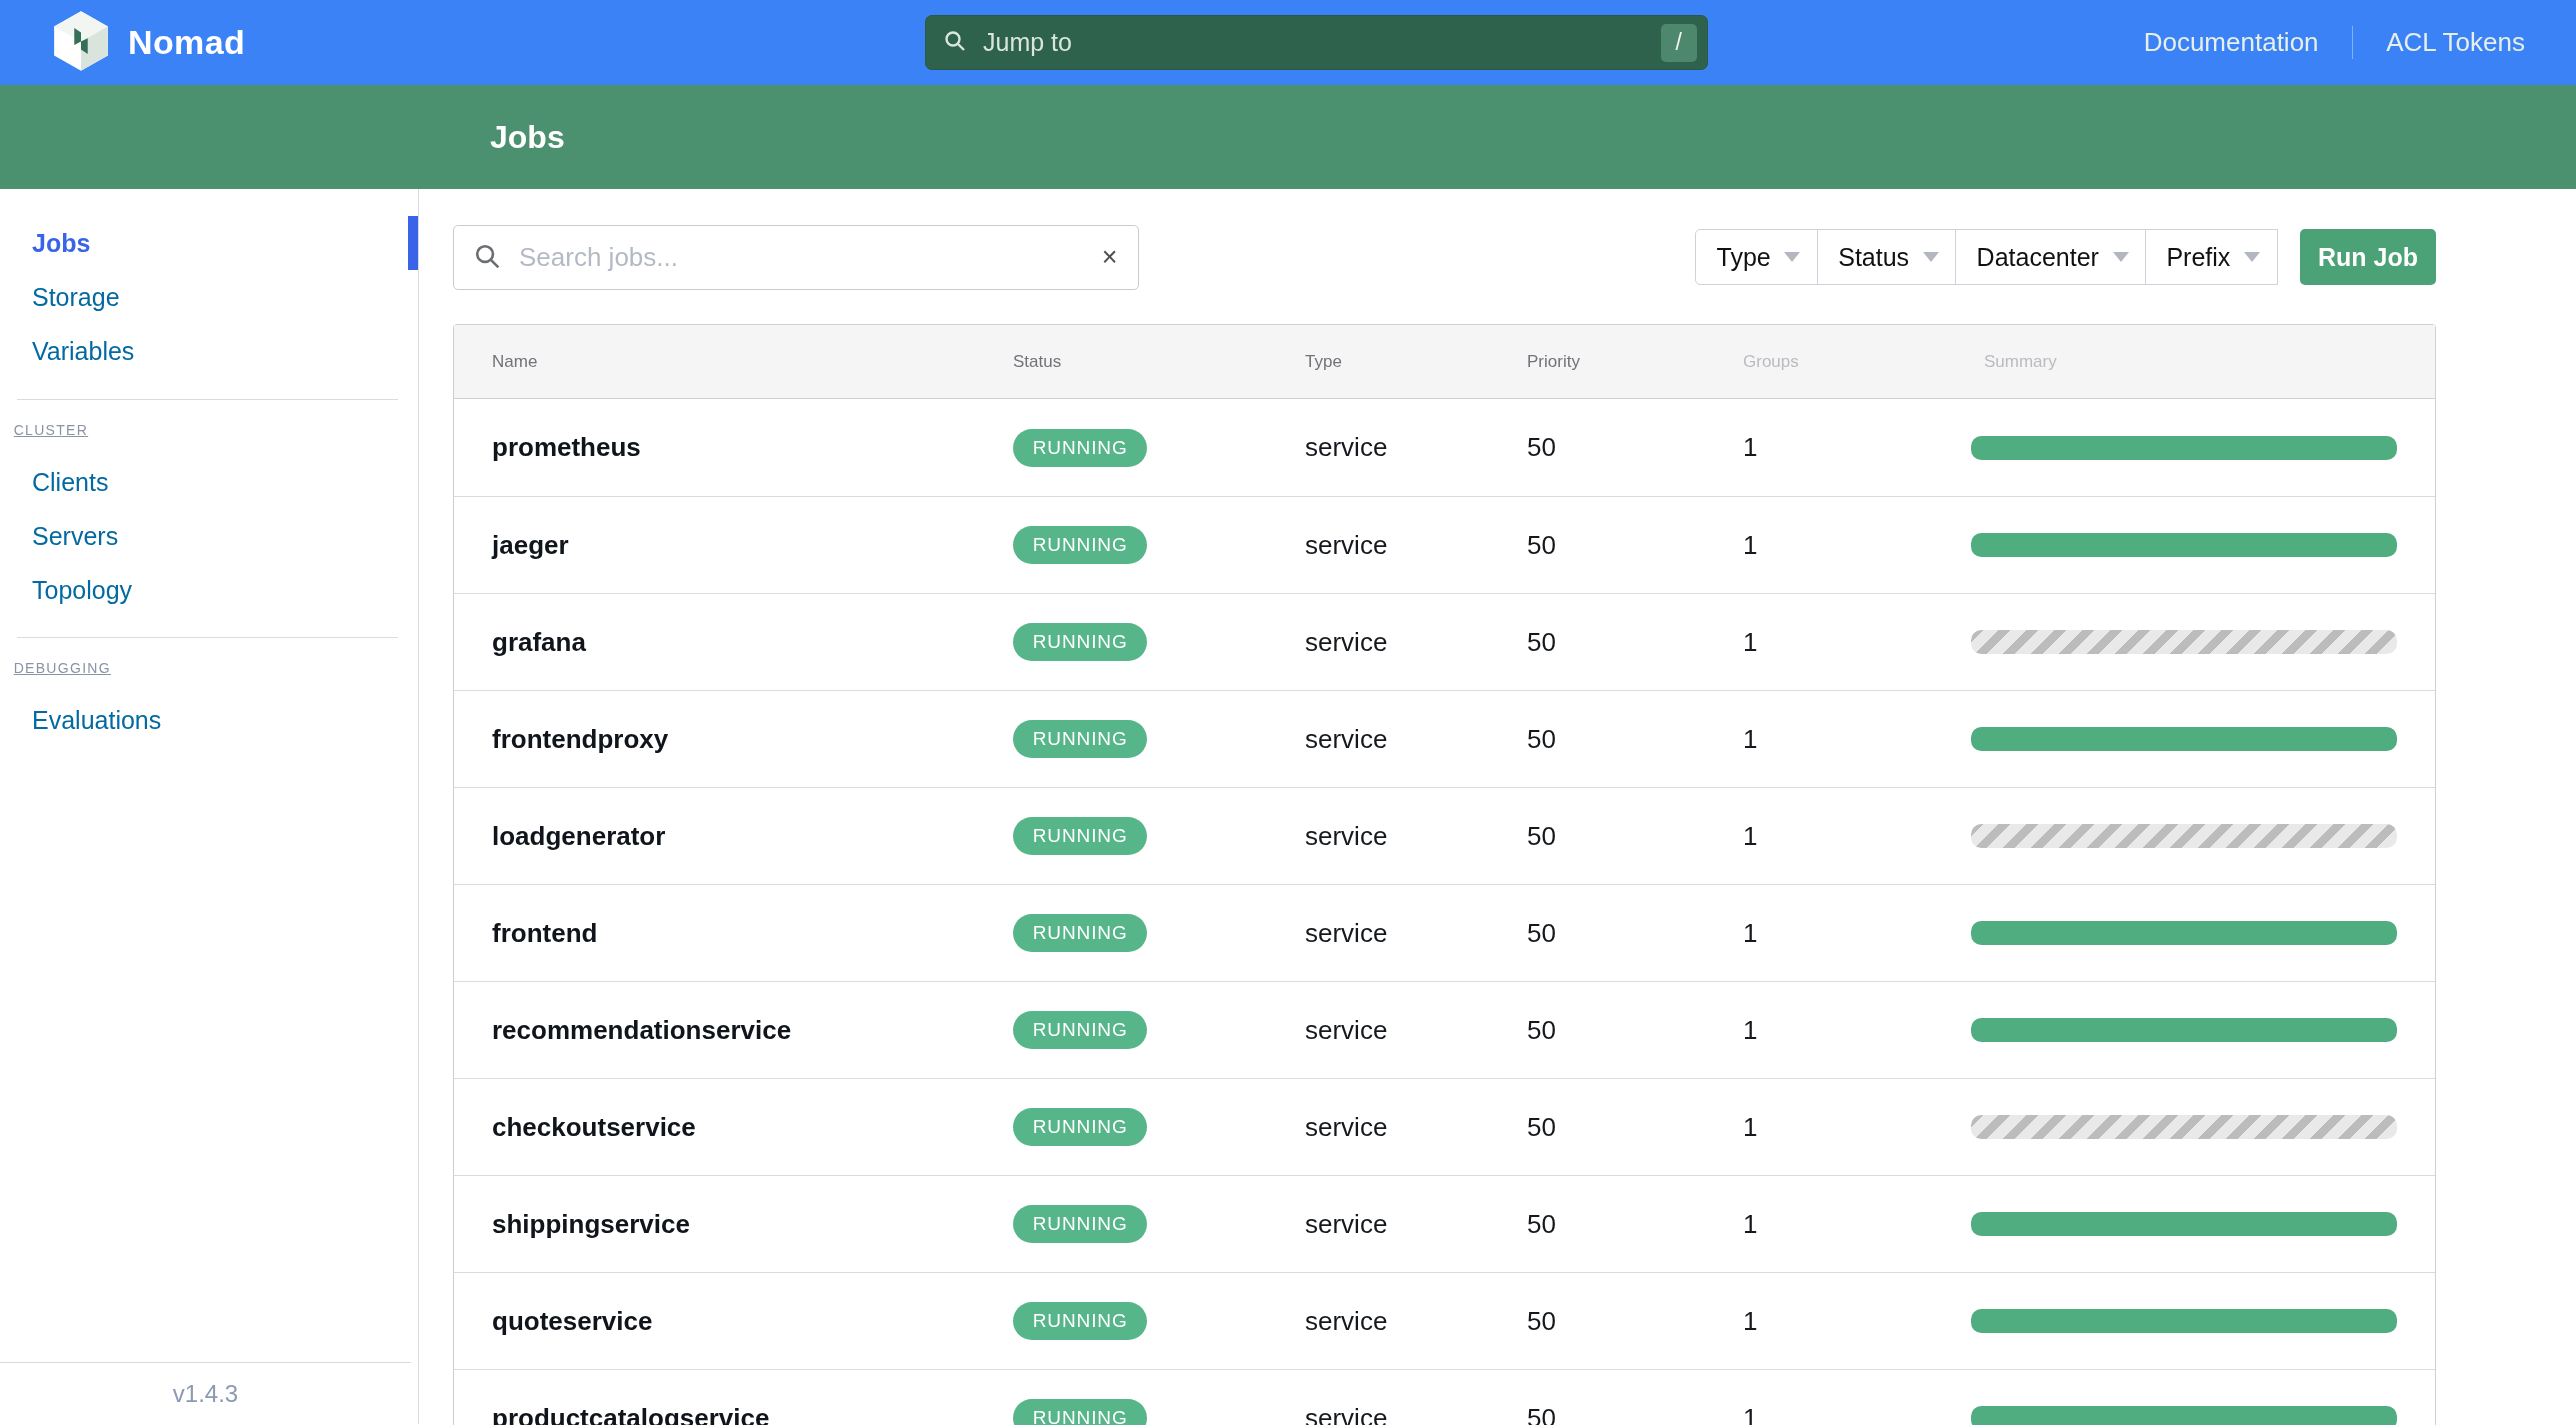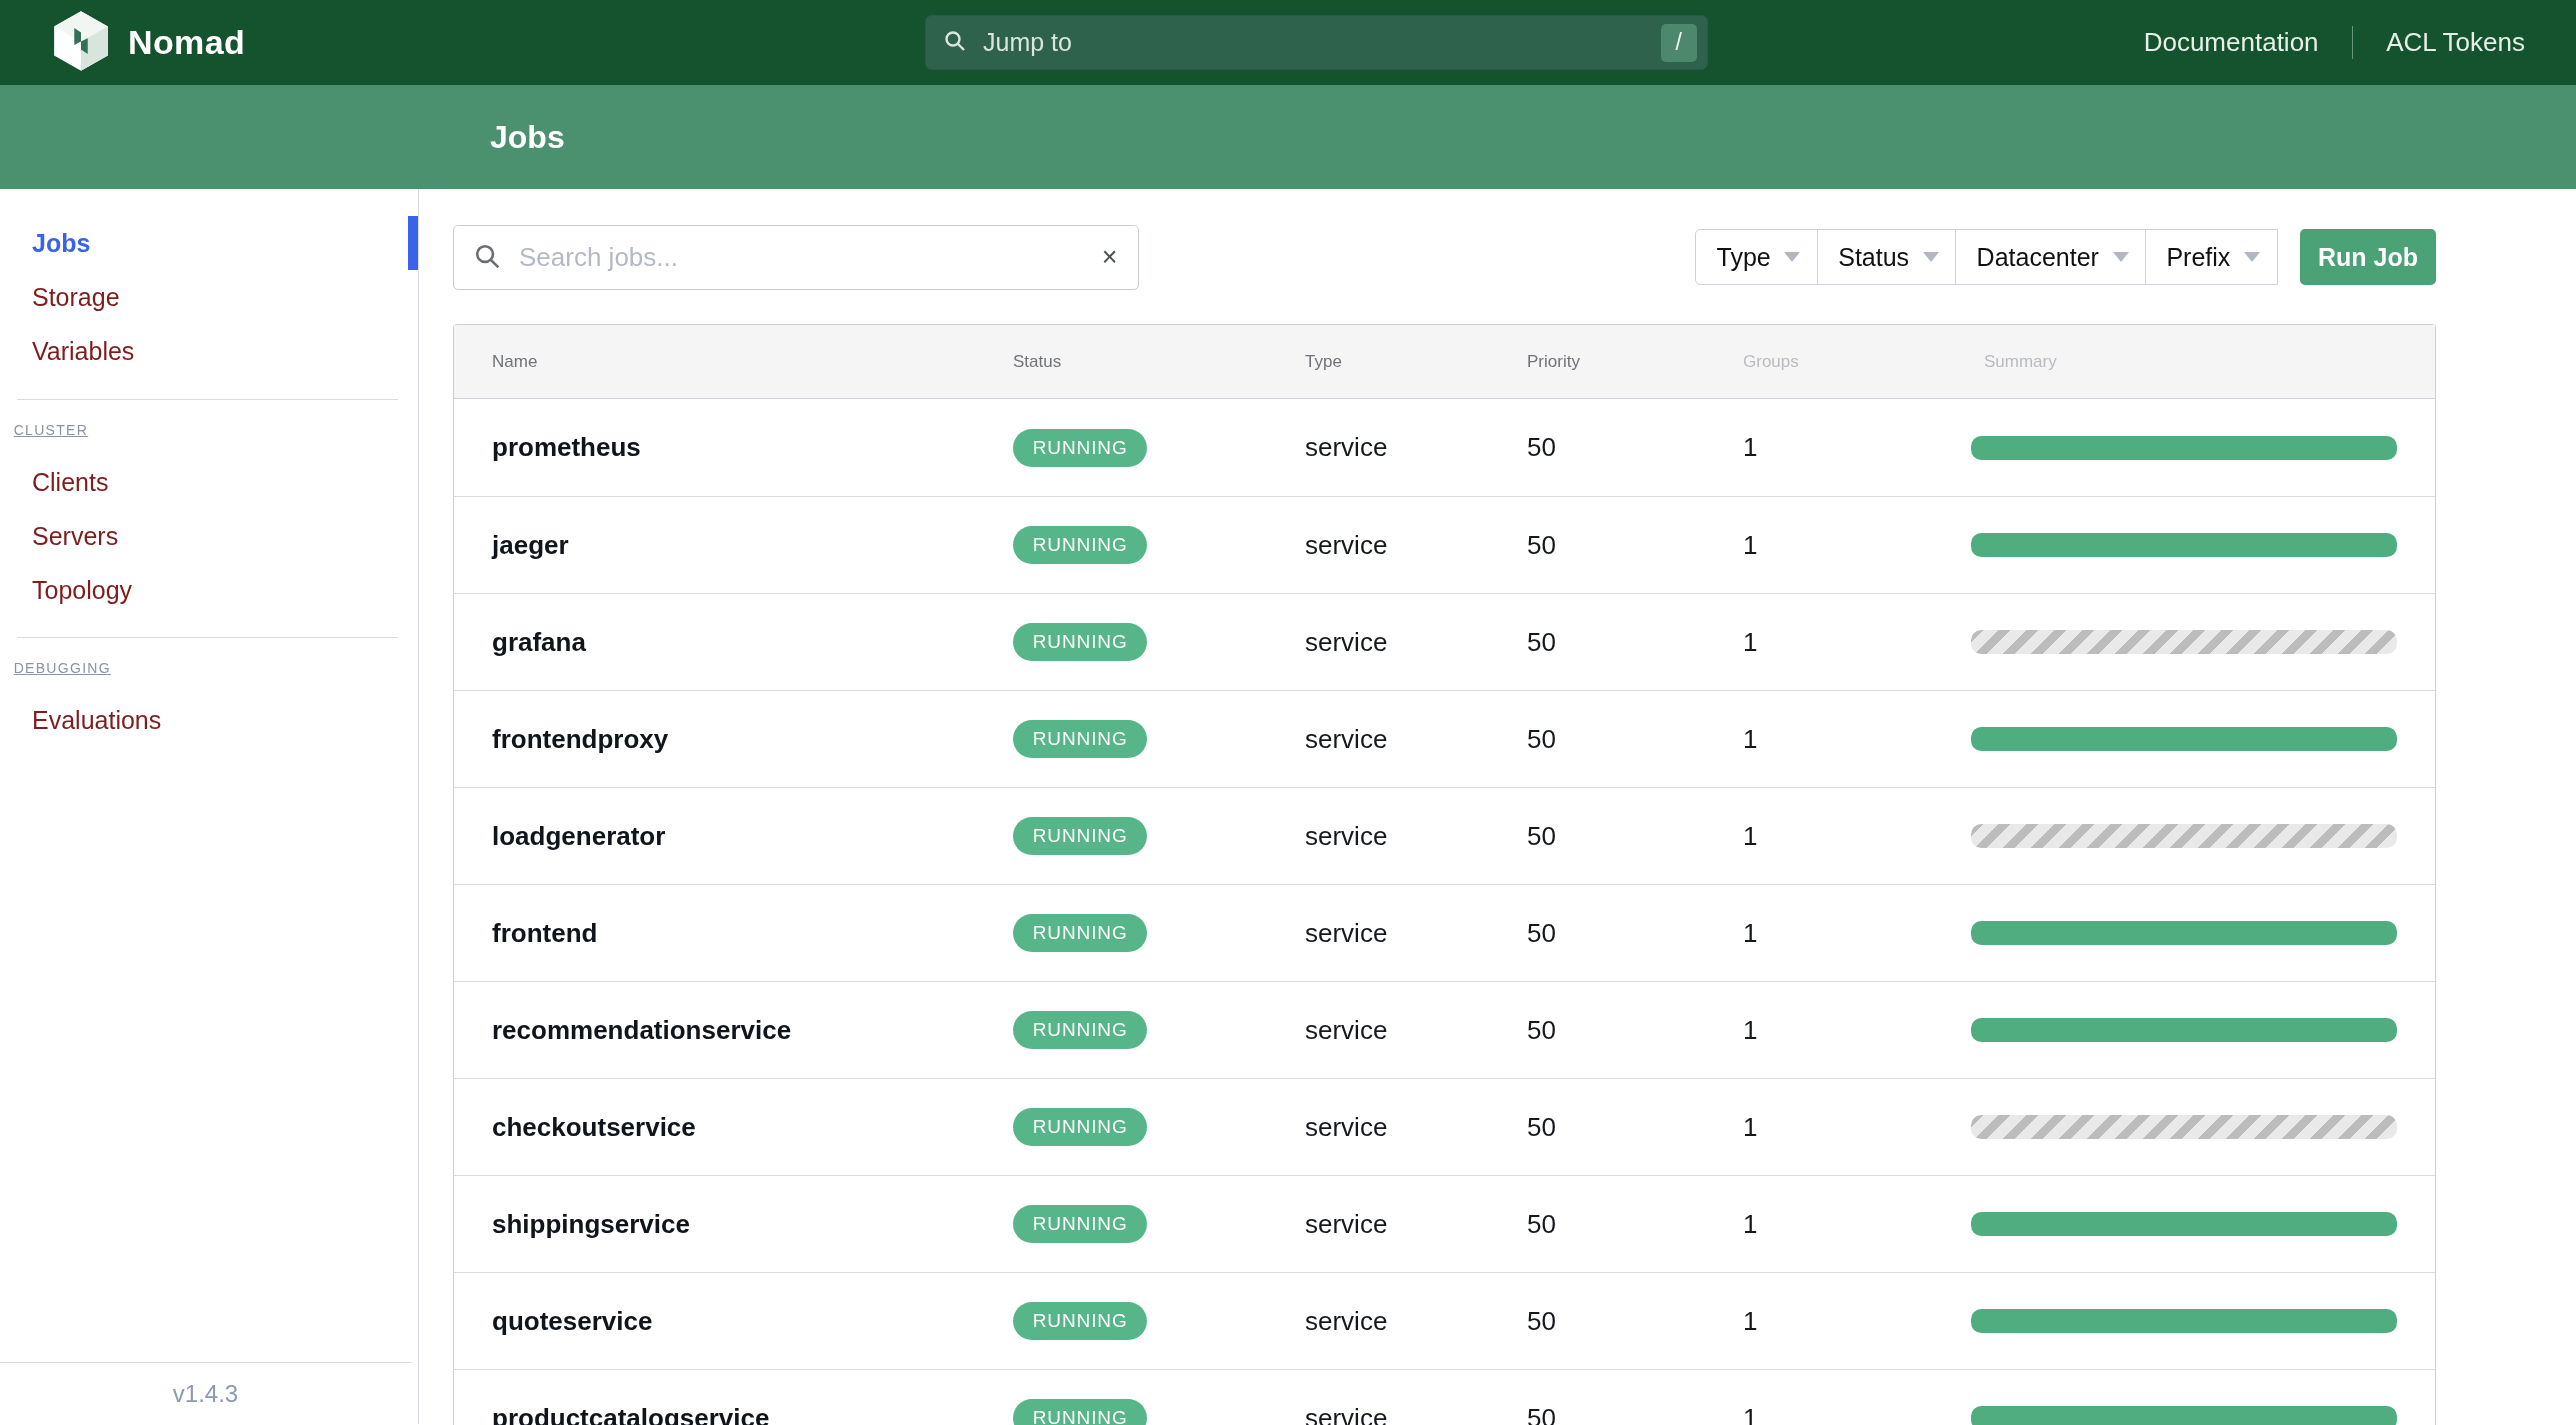--- a/index.html
+++ b/index.html
@@ -1,20 +1,20 @@
 <!DOCTYPE html>
 <html style="font-size:13.7px"><head>
 <meta charset="utf-8">
 <style>
   * { margin:0; padding:0; box-sizing:border-box; }
   html,body { width:2576px; height:1425px; overflow:hidden; background:#fff;
               font-family:"Liberation Sans", sans-serif; }
 
   
-  .navbar { position:relative; height:85px; background:#14532d; display:flex; align-items:center; }
+  .navbar { position:relative; height:85px; background:#3b82f6; display:flex; align-items:center; }
   .brand { display:flex; align-items:center; gap:19px; padding-left:53px; cursor:pointer; }
   .brand-name { color:#fff; font-size:34px; font-weight:700; letter-spacing:0.4px; }
   .jumpto { position:absolute; left:925px; top:15.4px; width:783px; height:55px;
             background:#2e624c; border:1.7px solid #2a5a46; border-radius:6.8px;
             display:flex; align-items:center; padding:0 10.3px 0 17px; cursor:text; }
   .jumpto-text { color:#d9e6de; font-size:25px; margin-left:16px; flex:1; }
   .jumpto-key { width:36px; height:38px; background:#4d876c; border-radius:5.1px; color:#eef5f0;
                 font-size:23px; display:flex; align-items:center; justify-content:center; }
   .nav-links { margin-left:auto; display:flex; align-items:center; gap:33px; padding-right:51px; }
   .nav-link { color:#e7efe9; font-size:26px; cursor:pointer; }
@@ -22,21 +22,21 @@
 
   
   .subheader { height:104px; background:#4b9170; display:flex; align-items:center; }
   .subheader-title { color:#fff; font-size:32px; font-weight:700; margin-left:490px; }
 
   
   .page { display:flex; height:1235px; }
   .sidebar { position:relative; width:419px; flex:0 0 419px; background:#fff;
              border-right:1.7px solid #d9dce1; padding-top:27px; }
   .side-item { position:relative; height:54px; line-height:54px; padding-left:32px;
-               font-size:25px; color:#7f1d1d; cursor:pointer; }
+               font-size:25px; color:#0369a1; cursor:pointer; }
   .side-item.active { color:#3a63e8; font-weight:700; }
   .active-bar { position:absolute; right:0; top:0; width:10.3px; height:54px; background:#3a63e8; }
   .side-divider { height:0; border-top:1.7px solid #d9dde3; margin:20.5px 20.5px 22px 17px; }
   .side-section { padding-left:13.7px; font-size:14px; letter-spacing:1.3px; color:#8a93a4;
                   margin-bottom:17px;text-decoration:underline; }
   .sidebar-footer { position:absolute; left:0; right:7px; bottom:0; height:62px;
                     border-top:1.7px solid #d7dade; display:flex; align-items:center; justify-content:center; }
   .version { color:#8c99b4; font-size:24px; }
 
   

